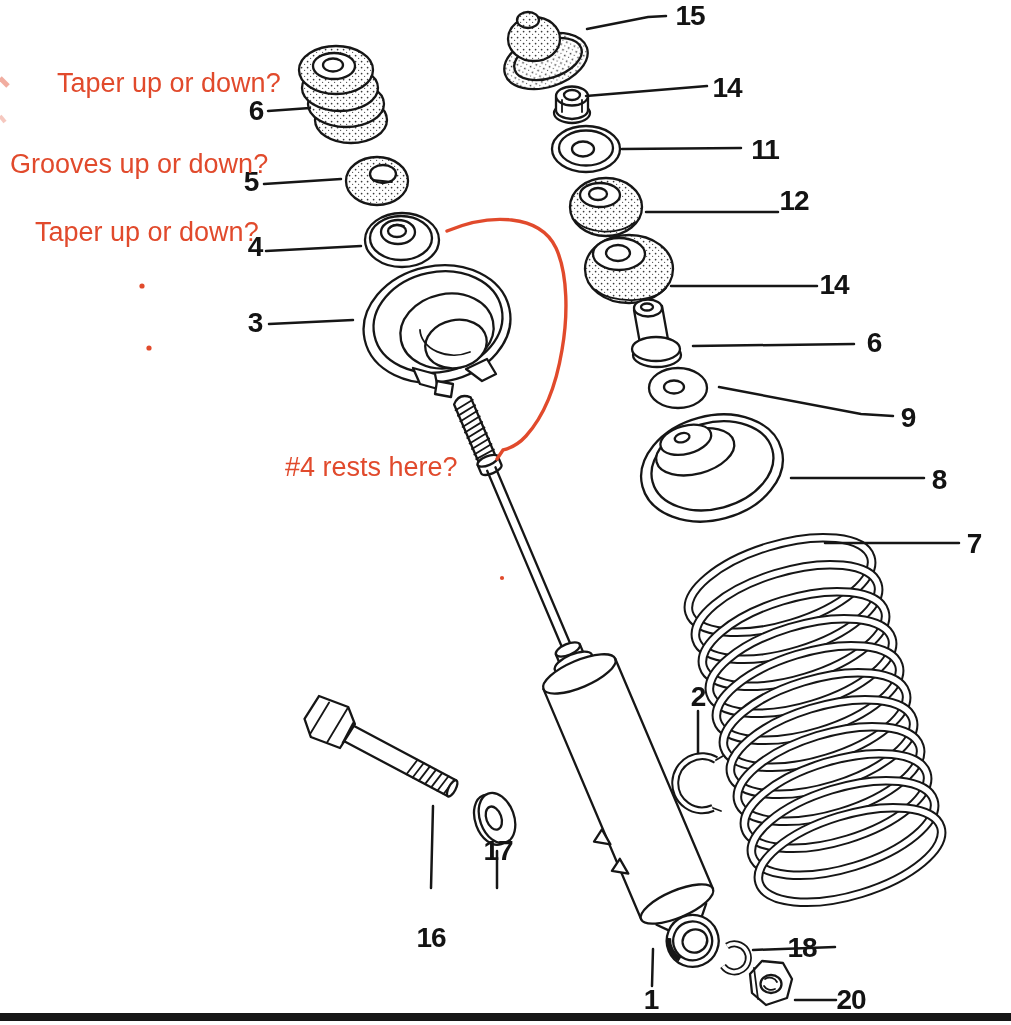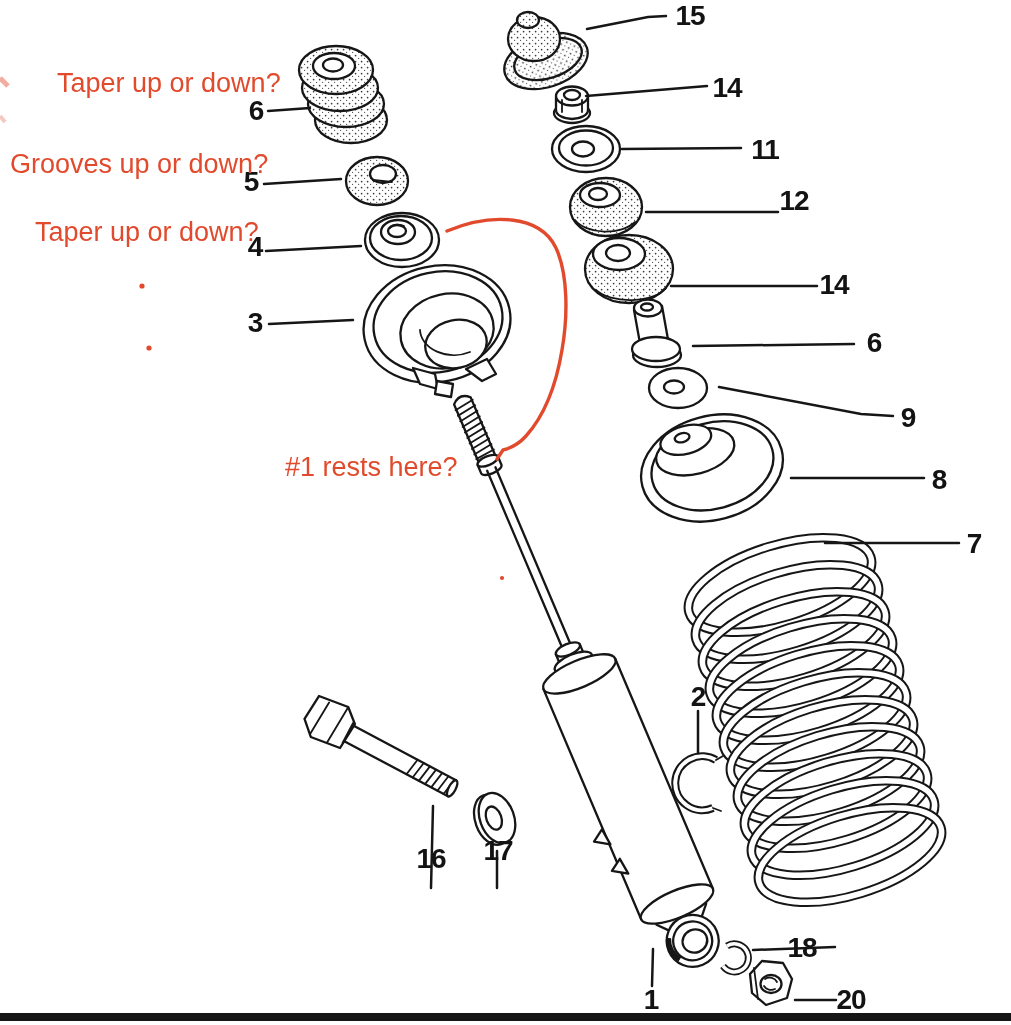--- a/index.html
+++ b/index.html
@@ -247,23 +247,23 @@
 <div class="pn" style="left:256px;top:111px">6</div>
 <div class="pn" style="left:974px;top:544px">7</div>
 <div class="pn" style="left:939px;top:480px">8</div>
 <div class="pn" style="left:908px;top:418px">9</div>
 <div class="pn" style="left:874px;top:343px">6</div>
 <div class="pn" style="left:834px;top:285px">14</div>
 <div class="pn" style="left:794px;top:201px">12</div>
 <div class="pn" style="left:765px;top:150px">11</div>
 <div class="pn" style="left:727px;top:88px">14</div>
 <div class="pn" style="left:690px;top:16px">15</div>
-<div class="pn" style="left:431px;top:859px">16</div>
+<div class="pn" style="left:431px;top:938px">16</div>
 <div class="pn" style="left:498px;top:851px">17</div>
 <div class="pn" style="left:802px;top:948px">18</div>
 <div class="pn" style="left:851px;top:1000px">20</div>
 
 <div class="ann" style="left:57px;top:68px">Taper up or down?</div>
 <div class="ann" style="left:10px;top:149px">Grooves up or down?</div>
 <div class="ann" style="left:35px;top:217px">Taper up or down?</div>
-<div class="ann" style="left:285px;top:452px">#1 rests here?</div>
+<div class="ann" style="left:285px;top:452px">#4 rests here?</div>
 
 </div>
 
 </body></html>

